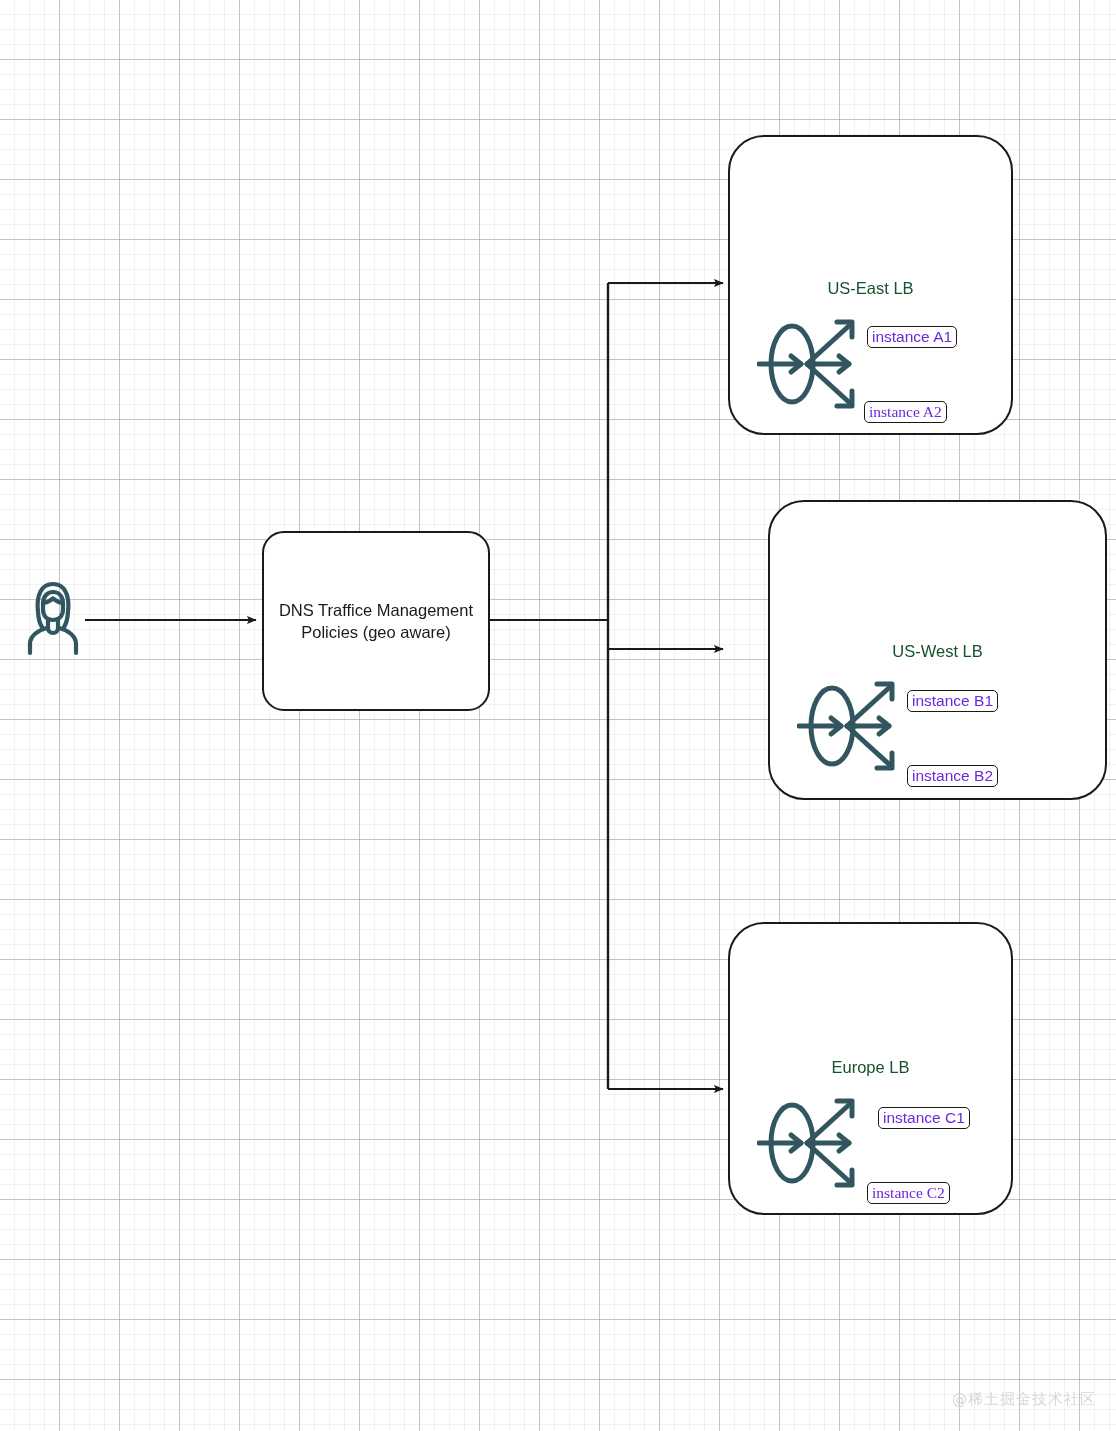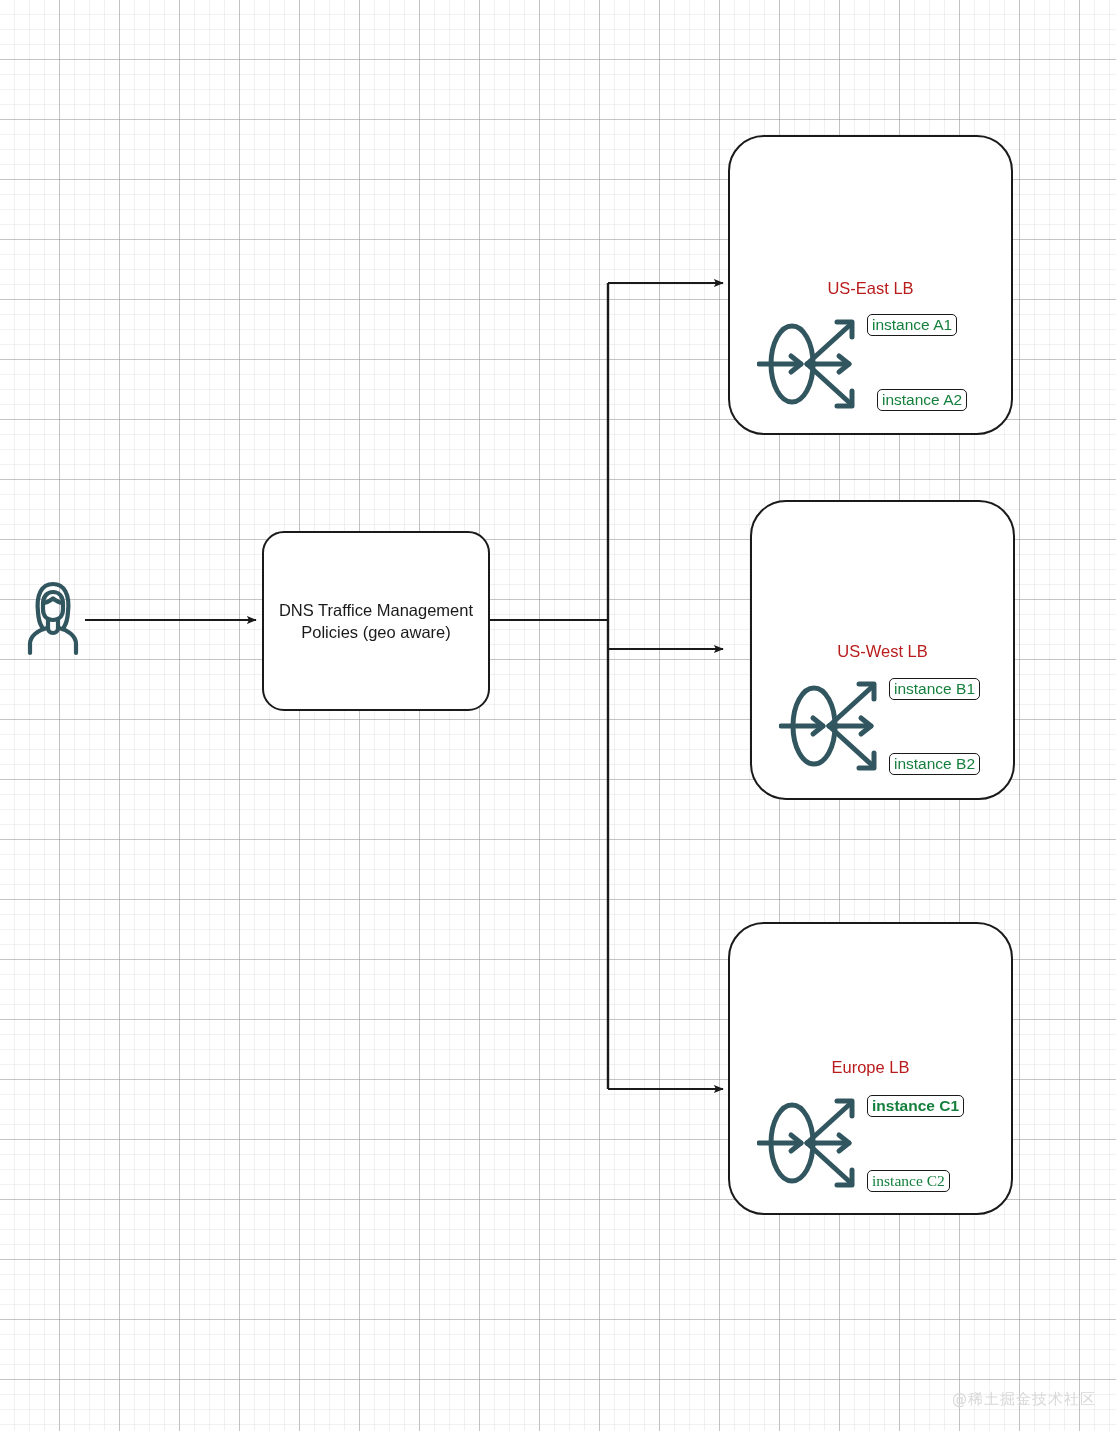--- a/index.html
+++ b/index.html
@@ -35,36 +35,37 @@
     border: 2px solid #1a1a1a;
     border-radius: 36px;
     box-sizing: border-box;
   }
   .lb-title {
     position: absolute;
     left: 0;
     width: 100%;
     text-align: center;
     font-size: 16.5px;
-    color: #b91c1c;
+    color: #14532d;
     white-space: nowrap;
   }
   .lb-icon {
     position: absolute;
   }
   .inst-chip {
     position: absolute;
     border: 1.3px solid #1a1a1a;
     border-radius: 5px;
     background: #ffffff;
     font-size: 15.5px;
-    color: #15803d;
+    color: #6d28d9;
     padding: 0px 4px 1px 4px;
     line-height: 19px;
     white-space: nowrap;
+    margin-top: 12px;
   }
   #dns-box {
     position: absolute;
     left: 262px;
     top: 531px;
     width: 228px;
     height: 180px;
     background: #ffffff;
     border: 2px solid #1a1a1a;
     border-radius: 22px;
@@ -160,24 +161,24 @@
           <path d="M50,52 L92,52"></path>
           <path d="M82,44 L92,52 L82,60"></path>
           <path d="M50,52 L94,12"></path>
           <path d="M80,10 L95,10 L95,25"></path>
           <path d="M50,52 L94,92"></path>
           <path d="M95,79 L95,94 L80,94"></path>
         </g>
       </svg>
     </div>
     <div class="inst-chip" style="left:137px; top:177px;">instance A1</div>
-    <div class="inst-chip" style="left:147px; top:252px;">instance A2</div>
-  </div>
-
-  <div class="lb-box" style="left:750px; top:500px; width:265px; height:300px;">
+    <div class="inst-chip" style="left:134px; top:252px;font-family:Liberation Serif, serif;">instance A2</div>
+  </div>
+
+  <div class="lb-box" style="left:768px; top:500px; width:339px; height:300px;">
     <div class="lb-title" style="top:140px;">US-West LB</div>
     <div class="lb-icon" style="left:27px; top:172px;">
       <svg width="112" height="105" viewBox="0 0 112 105" xmlns="http://www.w3.org/2000/svg">
         <g fill="none" stroke="#31565f" stroke-width="5" stroke-linecap="round" stroke-linejoin="round">
           <ellipse cx="35" cy="52" rx="21" ry="38"></ellipse>
           <path d="M2,52 L44,52"></path>
           <path d="M34,44 L44,52 L34,60"></path>
           <path d="M52,52 L58,52"></path>
           <path d="M50,52 L92,52"></path>
           <path d="M82,44 L92,52 L82,60"></path>
@@ -203,19 +204,19 @@
           <path d="M52,52 L58,52"></path>
           <path d="M50,52 L92,52"></path>
           <path d="M82,44 L92,52 L82,60"></path>
           <path d="M50,52 L94,12"></path>
           <path d="M80,10 L95,10 L95,25"></path>
           <path d="M50,52 L94,92"></path>
           <path d="M95,79 L95,94 L80,94"></path>
         </g>
       </svg>
     </div>
-    <div class="inst-chip" style="left:137px; top:171px;font-weight:bold;">instance C1</div>
+    <div class="inst-chip" style="left:148px; top:171px;">instance C1</div>
     <div class="inst-chip" style="left:137px; top:246px;font-family:Liberation Serif, serif;">instance C2</div>
   </div>
 
   <div id="watermark">@稀土掘金技术社区</div>
 
 </div>
 
 </body></html>

